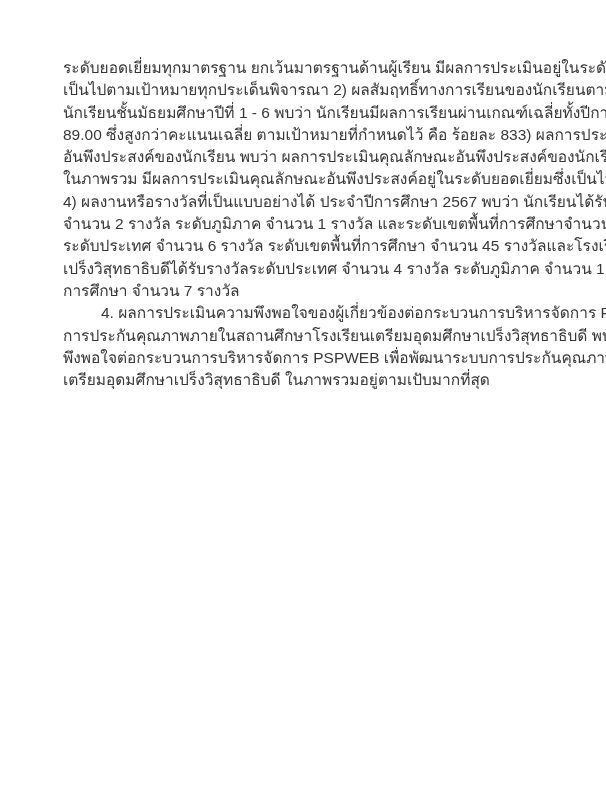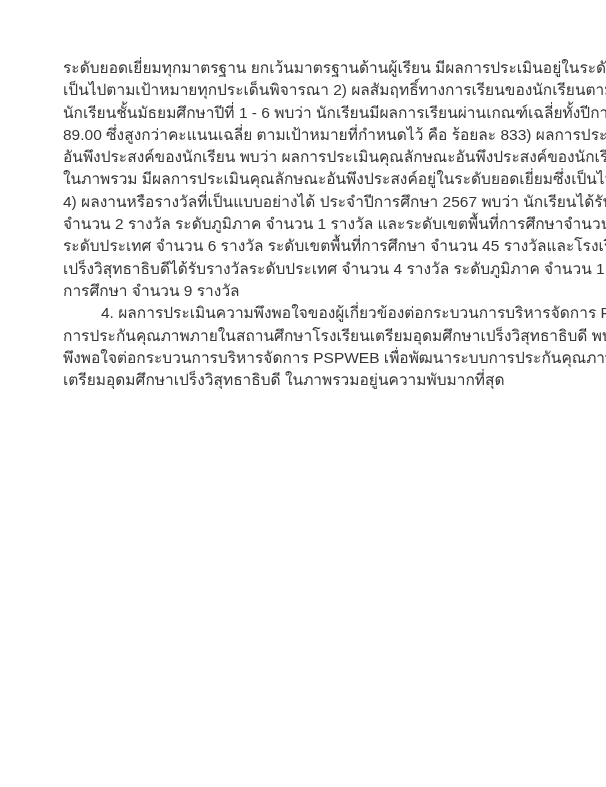--- a/index.html
+++ b/index.html
@@ -49,22 +49,22 @@
         <div class="text-line">ระดับยอดเยี่ยมทุกมาตรฐาน ยกเว้นมาตรฐานด้านผู้เรียน มีผลการประเมินอยู่ในระดับดีเลิศ และมีผลการประเมิน</div>
         <div class="text-line">เป็นไปตามเป้าหมายทุกประเด็นพิจารณา 2) ผลสัมฤทธิ์ทางการเรียนของนักเรียนตามหลักสูตรสถานศึกษาของ</div>
         <div class="text-line">นักเรียนชั้นมัธยมศึกษาปีที่ 1 - 6 พบว่า นักเรียนมีผลการเรียนผ่านเกณฑ์เฉลี่ยทั้งปีการศึกษา คิดเป็นร้อยละ</div>
         <div class="text-line">89.00 ซึ่งสูงกว่าคะแนนเฉลี่ย ตามเป้าหมายที่กำหนดไว้ คือ ร้อยละ 833) ผลการประเมินคุณลักษณะ</div>
         <div class="text-line">อันพึงประสงค์ของนักเรียน พบว่า ผลการประเมินคุณลักษณะอันพึงประสงค์ของนักเรียน ปีการศึกษา 2567</div>
         <div class="text-line">ในภาพรวม มีผลการประเมินคุณลักษณะอันพึงประสงค์อยู่ในระดับยอดเยี่ยมซึ่งเป็นไปตามเป้าหมายที่กำหนด</div>
         <div class="text-line">4) ผลงานหรือรางวัลที่เป็นแบบอย่างได้ ประจำปีการศึกษา 2567 พบว่า นักเรียนได้รับรางวัลระดับประเทศ</div>
         <div class="text-line">จำนวน 2 รางวัล ระดับภูมิภาค จำนวน 1 รางวัล และระดับเขตพื้นที่การศึกษาจำนวน 12 รางวัล ครูได้รับรางวัล</div>
         <div class="text-line">ระดับประเทศ จำนวน 6 รางวัล ระดับเขตพื้นที่การศึกษา จำนวน 45 รางวัลและโรงเรียนเตรียมอุดมศึกษา</div>
         <div class="text-line">เปร็งวิสุทธาธิบดีได้รับรางวัลระดับประเทศ จำนวน 4 รางวัล ระดับภูมิภาค จำนวน 1 รางวัล และระดับเขตพื้นที่</div>
-        <div class="text-line">การศึกษา จำนวน 9 รางวัล</div>
+        <div class="text-line">การศึกษา จำนวน 7 รางวัล</div>
       </div>
     <div class="para para-indent-first">
         <div class="text-line">4. ผลการประเมินความพึงพอใจของผู้เกี่ยวข้องต่อกระบวนการบริหารจัดการ PSPWEB เพื่อพัฒนาระบบ</div>
         <div class="text-line">การประกันคุณภาพภายในสถานศึกษาโรงเรียนเตรียมอุดมศึกษาเปร็งวิสุทธาธิบดี พบว่า ผู้เกี่ยวข้องมีความ</div>
         <div class="text-line">พึงพอใจต่อกระบวนการบริหารจัดการ PSPWEB เพื่อพัฒนาระบบการประกันคุณภาพภายในสถานศึกษาโรงเรียน</div>
-        <div class="text-line">เตรียมอุดมศึกษาเปร็งวิสุทธาธิบดี ในภาพรวมอยู่นความพับมากที่สุด</div>
+        <div class="text-line">เตรียมอุดมศึกษาเปร็งวิสุทธาธิบดี ในภาพรวมอยู่ตามเปับมากที่สุด</div>
       </div>
   </div>
 </div>
 
 </body></html>

